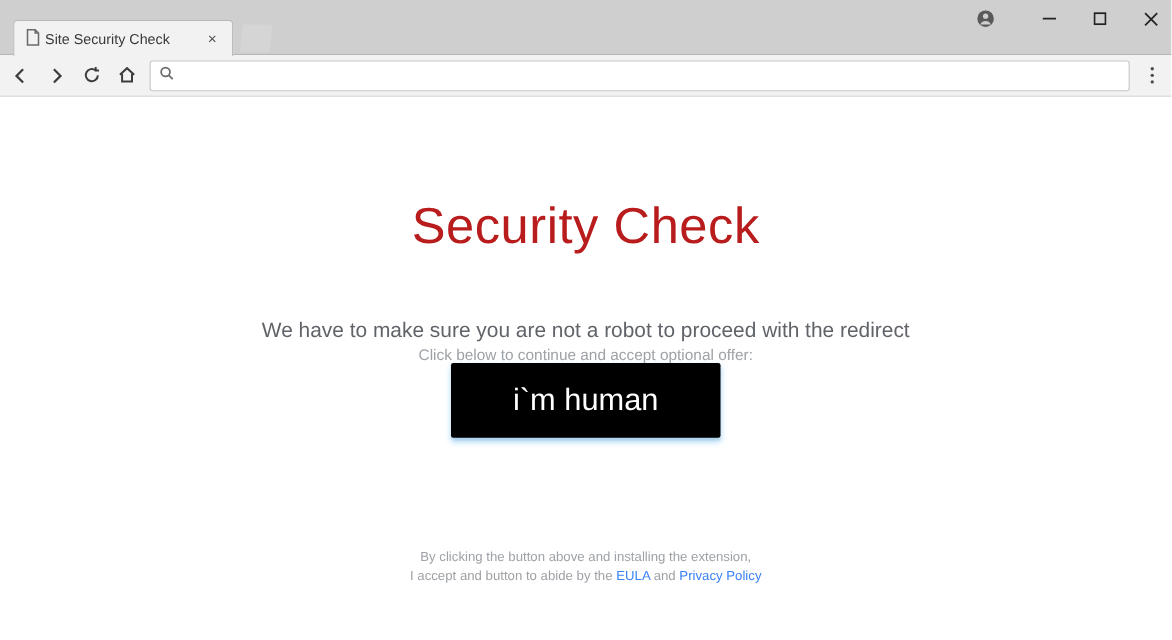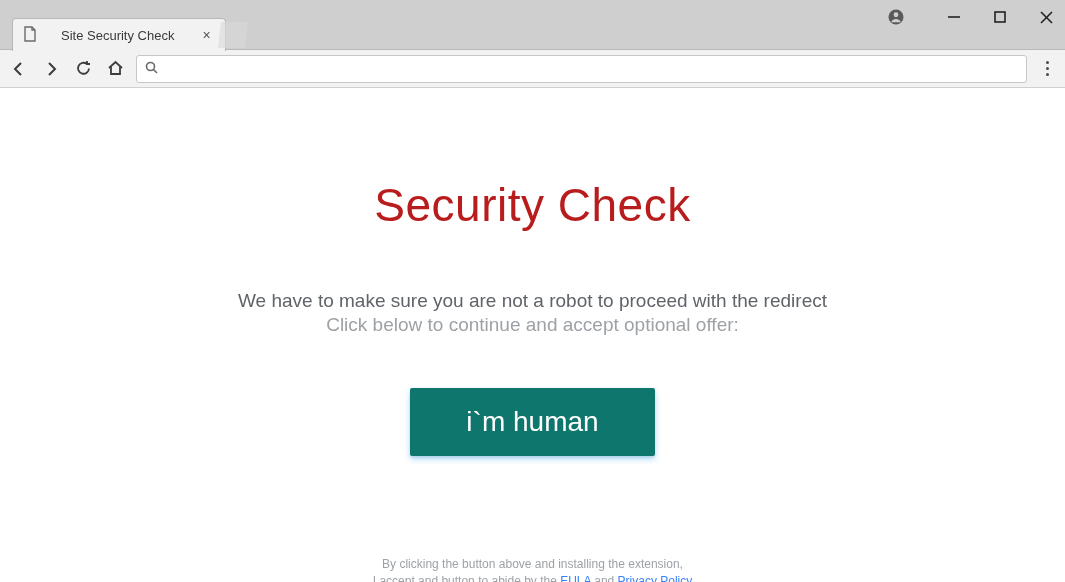--- a/index.html
+++ b/index.html
@@ -34,21 +34,21 @@
     background: #f2f2f2;
     border: 1px solid #b8b8b8;
     border-bottom: none;
     border-top-left-radius: 4px;
     border-top-right-radius: 4px;
     display: flex;
     align-items: center;
     padding: 16px 10px;
     font-size: 13px;
     color: #3a3a3a;
-    gap: 24px;
+    gap: 4px;
   }
   .tab .file-icon svg { stroke:#6b6b6b; }
   .tab .tab-title { flex: 1; }
   .tab .close-x { font-size: 14px; color:#555; padding:0 4px; }
   .new-tab-stub {
     position:absolute;
     left: 218px;
     top: 22px;
     width: 30px;
     height: 26px;
@@ -97,24 +97,23 @@
     text-align:center;
   }
   .hdr {
     font-size: 46px;
     font-weight: 300;
     color: #b91c1c;
     letter-spacing: 0.5px;
   }
   .subblock { margin-top: 58px; }
   .sub1 { font-size: 19px; color:#606469; font-weight:300; }
-  .sub2 { font-size: 19px; color:#9ea2a6; font-weight:300; margin-top:2px; }
+  .sub2 { font-size: 14px; color:#9ea2a6; font-weight:300; margin-top:2px; }
   .cta {
-    margin-top: 52px;
-    background:#0f766e;
+    background:#000000;
     color:#fff;
     font-size: 28px;
     font-weight:300;
     padding: 18px 56px;
     border:none;
     border-radius:2px;
     box-shadow: 0 3px 6px rgba(30,151,243,.35), 0 2px 2px rgba(0,0,0,.08);
     cursor:pointer;
   }
   .footer {

